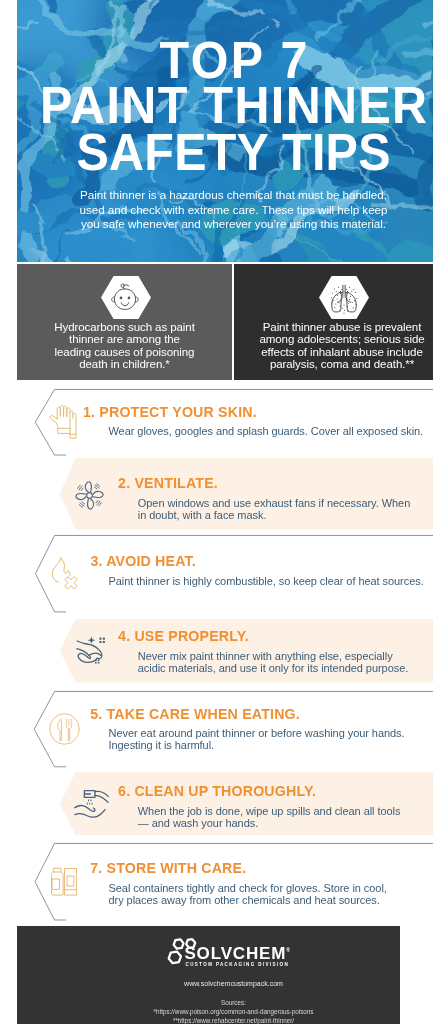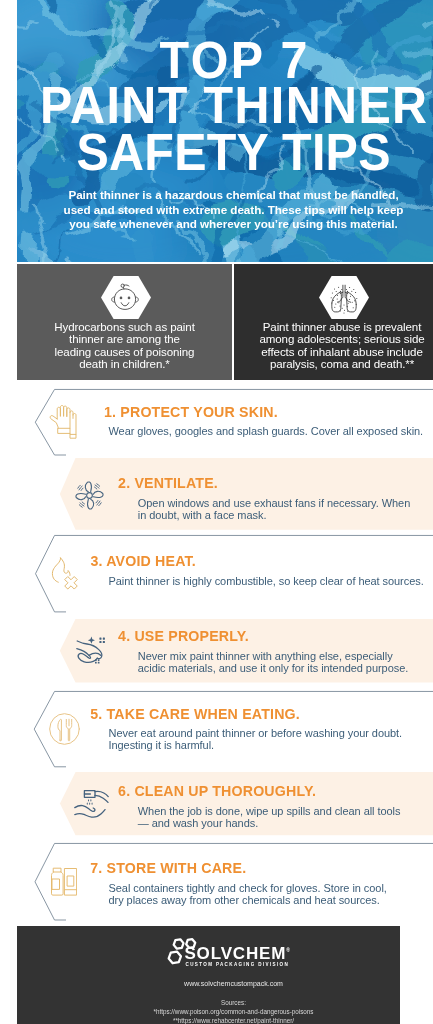--- a/index.html
+++ b/index.html
@@ -11,21 +11,21 @@
   #header { position:absolute; left:0; top:0; width:433px; height:262px; overflow:hidden;
             background:#1c7ec0; }
   #header svg.paint { position:absolute; left:0; top:0; width:433px; height:262px; display:block; }
   .title { position:absolute; left:0; width:433px; text-align:center;
            color:#ffffff; font-weight:bold; line-height:1; white-space:nowrap;
            transform:scaleX(0.94); transform-origin:216.5px 50%; }
   #t1 { top:34.6px; font-size:51.5px; letter-spacing:2.6px; text-indent:2.6px; }
   #t2 { top:80.3px; font-size:51.5px; letter-spacing:1.5px; text-indent:1.5px; }
   #t3 { top:126.5px; font-size:51.5px; letter-spacing:0.3px; text-indent:0.3px; }
   #subtitle { position:absolute; left:36px; top:188px; width:361px; text-align:center;
-              color:#ffffff; font-size:11.7px; font-weight:bold; line-height:14.6px;
+              color:#ffffff; font-size:11.7px; font-weight:normal; line-height:14.6px;
               letter-spacing:-0.05px; }
 
   
   #facts { position:absolute; left:0; top:264px; width:433px; height:116px; }
   .fact { position:absolute; top:0; height:116px; }
   #fact-left  { left:0;   width:215px; background:#5b5b5b; }
   #fact-right { left:217px; width:216px; background:#2e2e2e; }
   .fact .hex { position:absolute; left:50%; top:11.5px; margin-left:-23.5px; display:block; }
   .fact .ftext { position:absolute; left:0; top:56.5px; width:100%; text-align:center;
                  color:#ffffff; font-size:11.55px; line-height:12.6px; letter-spacing:-0.1px; }
@@ -233,21 +233,21 @@
           <path d="M38 165 C42 154 53 151 53 154 C65 149 65 141 69 144 C68 142 86 135 84 133 C98 133 92 125 103 129" stroke="#1568a8" stroke-width="2.6"></path>
           <path d="M242 203 C244 198 236 192 244 188 C247 189 255 172 253 176 C259 165 266 172 261 163 C267 163 258 154 268 149" stroke="#a9dcf0" stroke-width="3.1"></path>
         </g>
 <rect width="433" height="262" fill="#1f7fc0" opacity="0.07"></rect>
 </svg>
   <div class="title" id="t1">TOP 7</div>
   <div class="title" id="t2">PAINT THINNER</div>
   <div class="title" id="t3">SAFETY TIPS</div>
   <div id="subtitle">
         <div>Paint thinner is a hazardous chemical that must be handled,</div>
-        <div>used and stored with extreme death. These tips will help keep</div>
+        <div>used and check with extreme care. These tips will help keep</div>
         <div>you safe whenever and wherever you’re using this material.</div>
       </div>
  </div>
 
  <div id="facts">
   <div class="fact" id="fact-left">
     <span class="hex"><svg width="50" height="43" viewBox="0 0 50 43">
   <polygon points="12.6,0 37.4,0 50,21.5 37.4,43 12.6,43 0,21.5" fill="#ffffff"></polygon>
   <g fill="none" stroke="#5a5a5a" stroke-width="1.0" stroke-linecap="round" stroke-linejoin="round">
     <path d="M13.4 23.2 C13.4 17.1 18.2 12.9 24.0 12.9 C29.8 12.9 34.6 17.1 34.6 23.2 C34.6 29.3 29.8 33.4 24.0 33.4 C18.2 33.4 13.4 29.3 13.4 23.2 Z"></path>
@@ -338,21 +338,21 @@
   <path d="M11.4 12.0 L11.4 3.2 C11.4 2.2 12.1 1.5 13.0 1.5 C13.9 1.5 14.6 2.2 14.6 3.2 L14.6 12.0"></path>
   <path d="M14.6 12.0 L14.6 3.8 C14.6 2.8 15.3 2.1 16.2 2.1 C17.1 2.1 17.8 2.8 17.8 3.8 L17.8 12.4"></path>
   <path d="M17.8 12.4 L17.8 5.6 C17.8 4.6 18.5 3.9 19.4 3.9 C20.3 3.9 21.0 4.6 21.0 5.6 L21.0 24.3"></path>
   <path d="M8.2 15.0 L4.0 12.0 C3.0 11.3 1.9 11.5 1.4 12.4 C0.9 13.3 1.2 14.3 2.2 15.0 L7.3 18.7 L9.1 23.1 L9.1 24.3"></path>
   <path d="M9.1 24.3 L21.0 24.3 L21.0 29.4 L9.1 29.4 Z"></path>
   <path d="M21.0 8.4 C21.0 7.5 21.7 6.9 22.5 6.9 C23.4 6.9 24.0 7.5 24.0 8.4 L24.0 14.4"></path>
   <path d="M24.0 11.0 C24.0 10.1 24.7 9.5 25.5 9.5 C26.4 9.5 27.0 10.1 27.0 11.0 L27.0 30.4"></path>
   <path d="M21.0 29.4 L21.0 34.2 L27.0 34.2 L27.0 30.4 L21.3 30.4"></path>
  </g>
 </svg></span>
-    <div class="ttitle" style="left:87px;top:16.4px"><span>1.</span> <span>PROTECT YOUR SKIN.</span></div>
+    <div class="ttitle" style="left:66px;top:16.4px"><span>1.</span> <span>PROTECT YOUR SKIN.</span></div>
     <div class="tbody" style="left:91.5px;top:36.4px">
           <div>Wear gloves, googles and splash guards. Cover all exposed skin.</div>
         </div>
   </div>
   <div class="tip" style="top:457.7px;height:71.8px">
     <svg class="chev" width="433" height="71.8" viewBox="0 0 433 71.8">
           <polygon points="58.5,0 433,0 433,71.8 58.5,71.8 42.8,35.9" fill="#fdf1e5"></polygon>
         </svg>
     <span class="icon" style="left:57.0px;top:22.3px"><svg width="31" height="31" viewBox="0 0 31 31">
  <g fill="none" stroke="#46637f" stroke-width="1.1" stroke-linecap="round" stroke-linejoin="round">
@@ -435,21 +435,21 @@
     <span class="icon" style="left:32.0px;top:21.5px"><svg width="31" height="32" viewBox="0 0 31 32">
  <g fill="none" stroke="#e8c487" stroke-width="1.0" stroke-linecap="round" stroke-linejoin="round">
   <ellipse cx="15.5" cy="16.0" rx="14.8" ry="15.3"></ellipse>
   <path d="M11.0 27.2 L11.0 17.6 C9.6 17.0 8.9 15.7 8.9 13.2 C8.9 10.4 9.8 8.0 11.3 6.5 C11.8 6.0 12.4 6.3 12.4 7.0 L12.4 27.2 C12.4 27.6 12.1 27.9 11.7 27.9 C11.3 27.9 11.0 27.6 11.0 27.2 Z"></path>
   <path d="M17.3 6.4 C17.3 8.8 17.3 11.0 17.3 12.6 C17.3 14.3 18.2 15.3 19.3 15.6 L19.3 27.2 C19.3 27.6 19.6 27.9 20.0 27.9 C20.4 27.9 20.7 27.6 20.7 27.2 L20.7 15.6 C21.8 15.3 22.7 14.3 22.7 12.6 C22.7 11.0 22.7 8.8 22.7 6.4"></path>
  </g>
  <path d="M20.0 6.2 L20.0 12.8" fill="none" stroke="#e8c487" stroke-width="1.0" stroke-linecap="round"></path>
 </svg></span>
     <div class="ttitle" style="left:73.2px;top:15.5px"><span>5.</span> <span>TAKE CARE WHEN EATING.</span></div>
     <div class="tbody" style="left:91.5px;top:36.2px">
-          <div>Never eat around paint thinner or before washing your doubt.</div>
+          <div>Never eat around paint thinner or before washing your hands.</div>
           <div>Ingesting it is harmful.</div>
         </div>
   </div>
   <div class="tip" style="top:771.6px;height:63.2px">
     <svg class="chev" width="433" height="63.2" viewBox="0 0 433 63.2">
           <polygon points="58.5,0 433,0 433,63.2 58.5,63.2 42.9,31.6" fill="#fdf1e5"></polygon>
         </svg>
     <span class="icon" style="left:56.8px;top:18.4px"><svg width="35" height="28" viewBox="0 0 35 28">
  <g fill="none" stroke="#46637f" stroke-width="1.3" stroke-linecap="round" stroke-linejoin="round">
   <path d="M10.4 0.7 L21.0 0.7 L21.0 7.3 L10.4 7.3 Z"></path>

